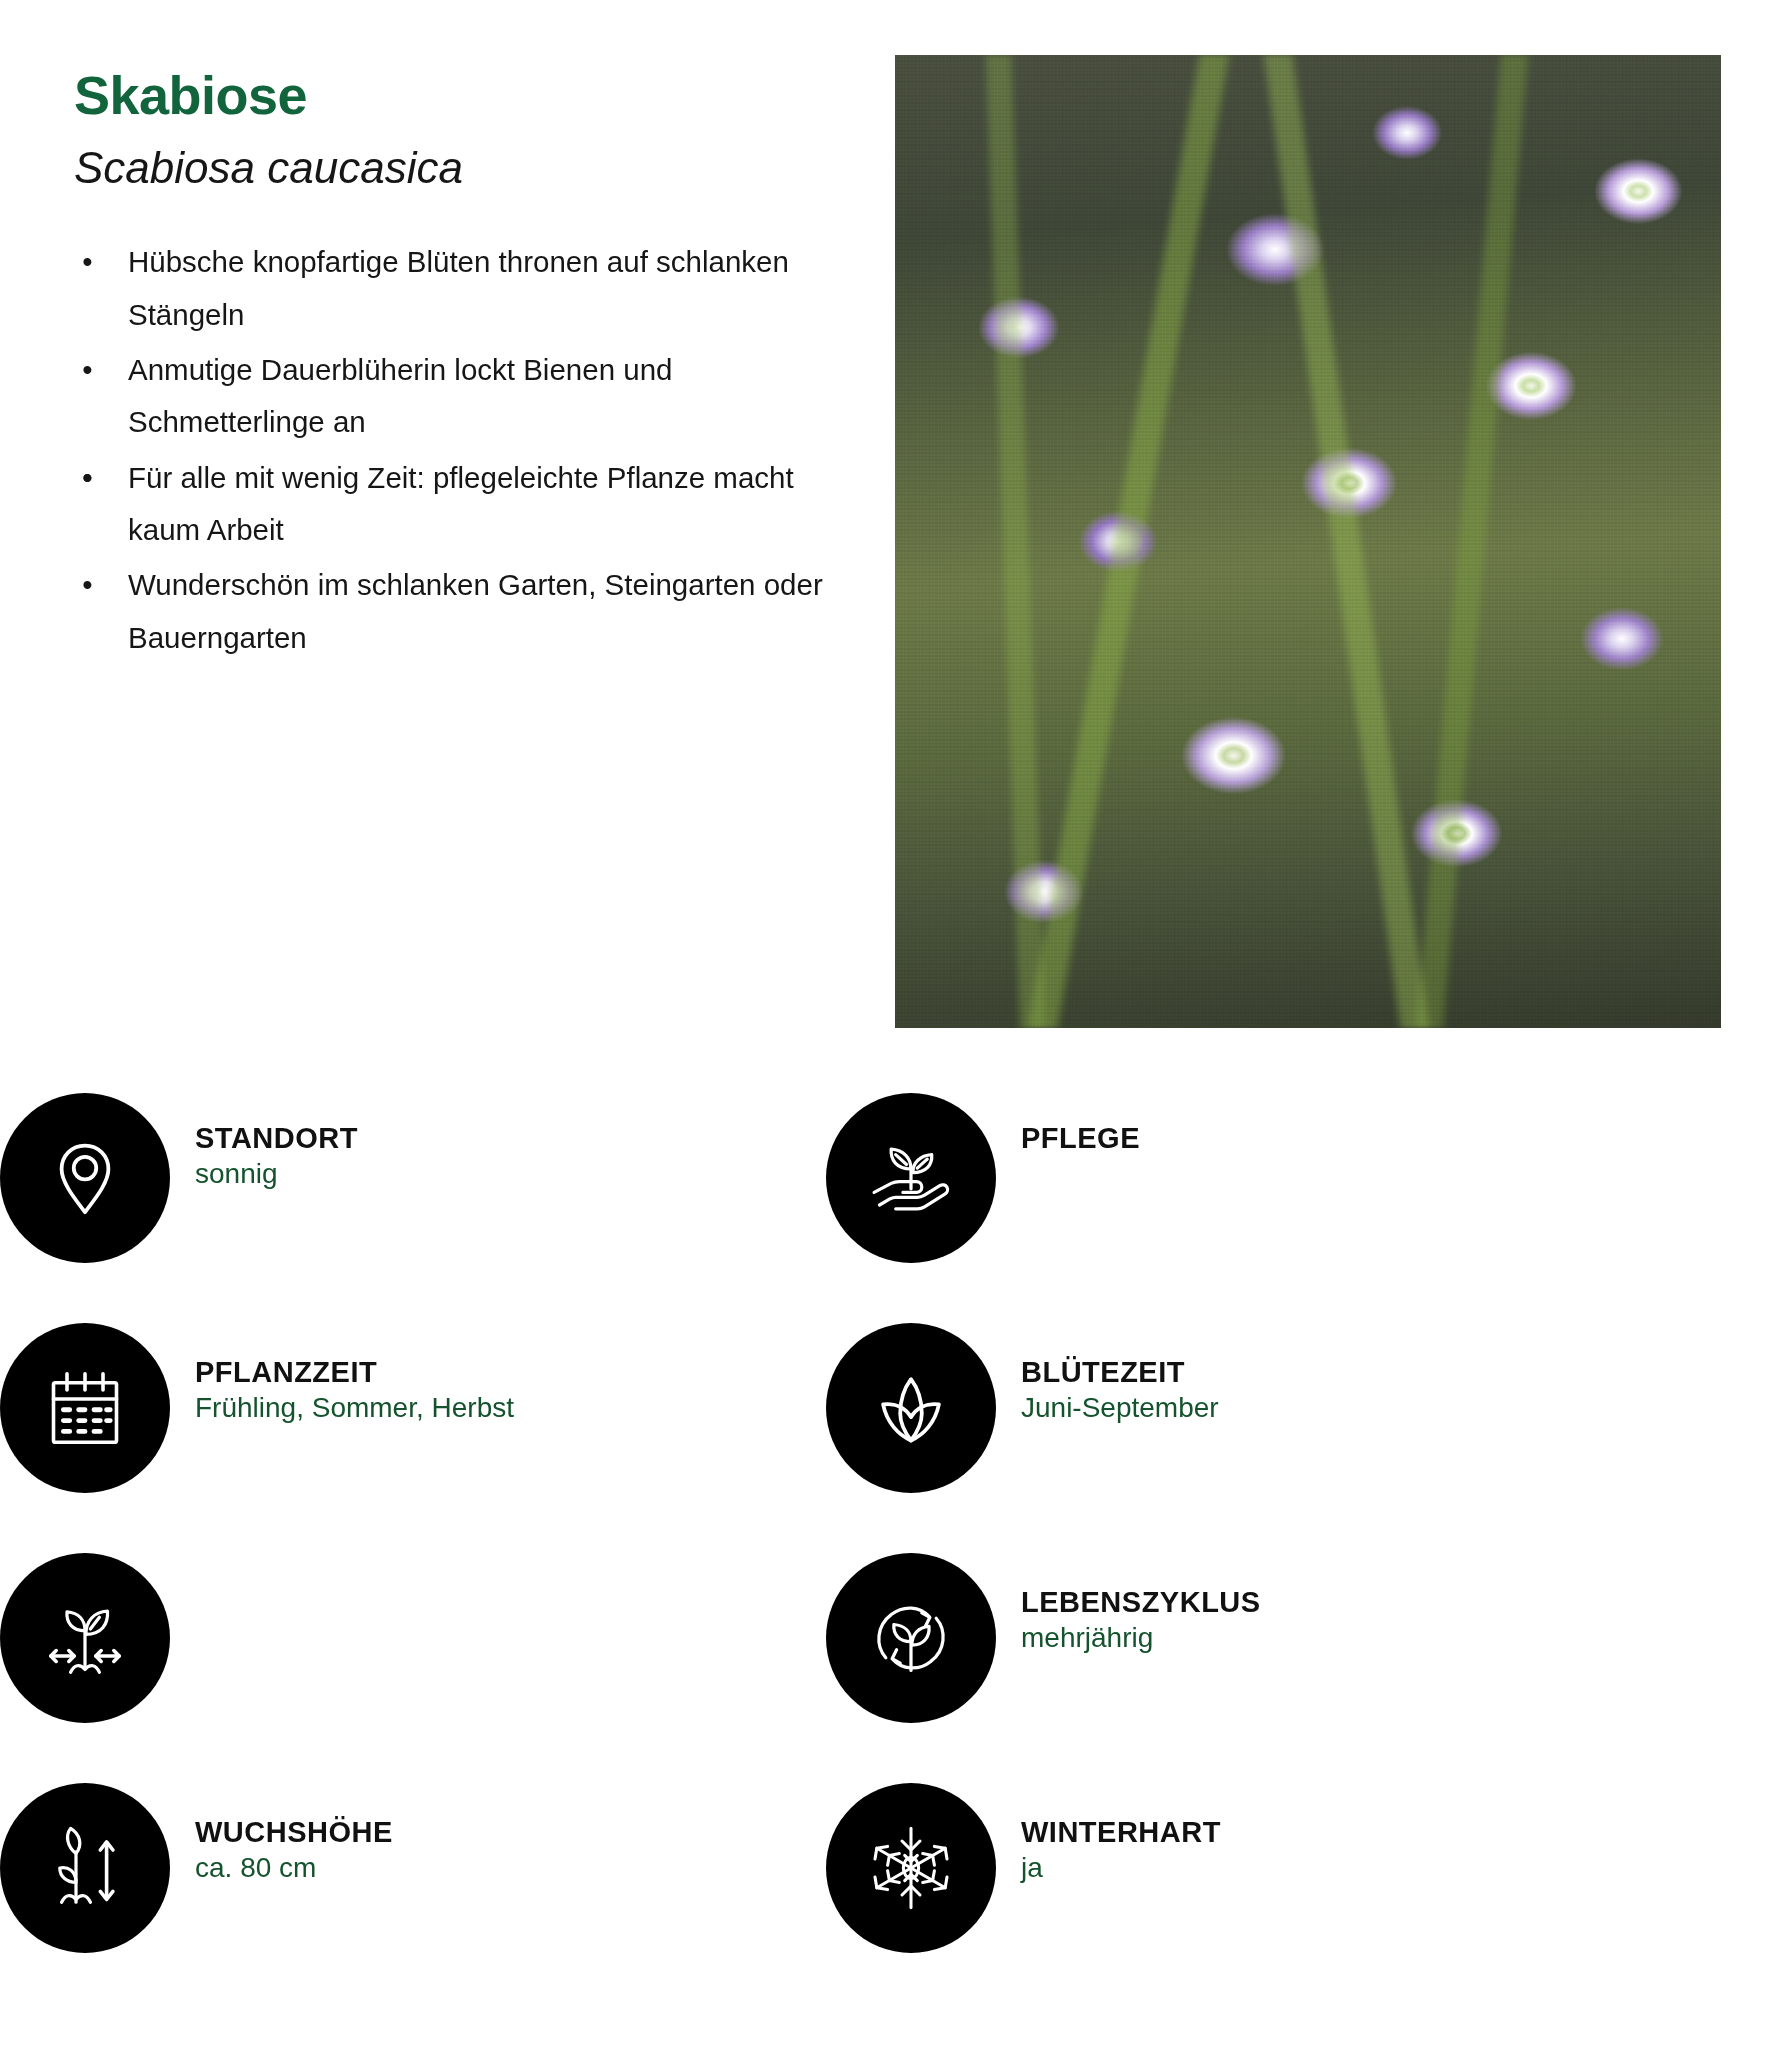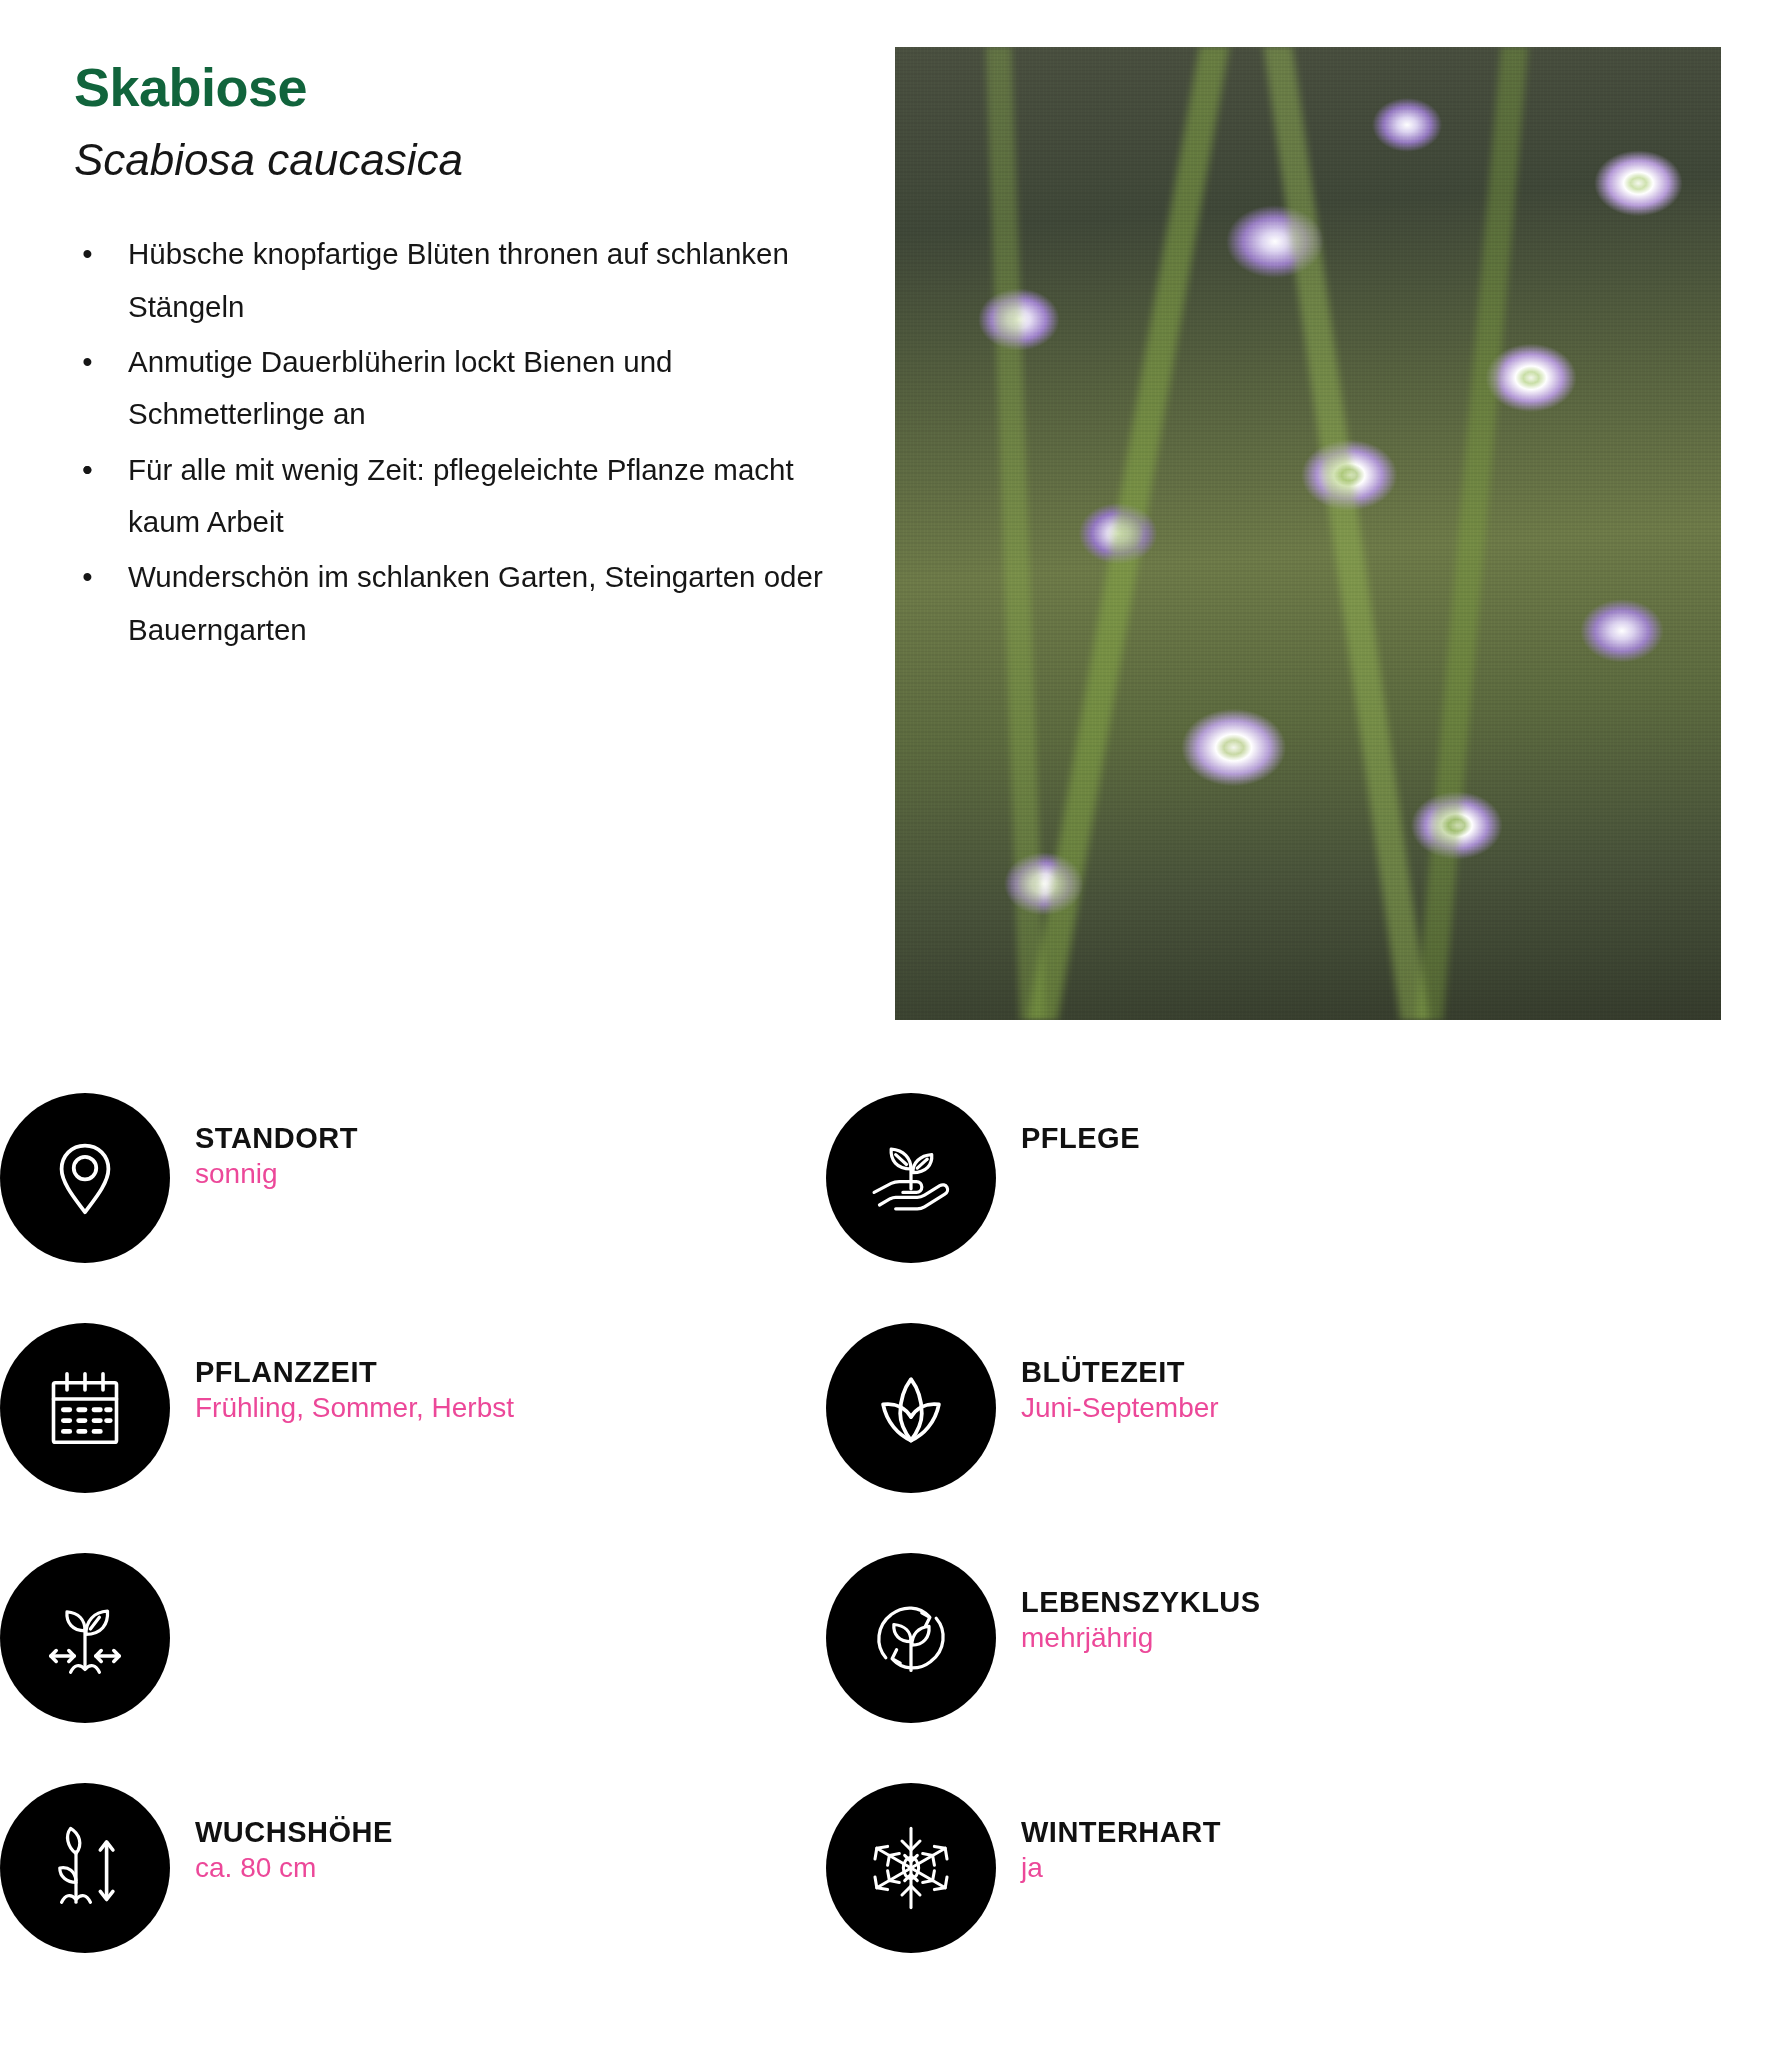--- a/index.html
+++ b/index.html
@@ -14,21 +14,21 @@
   body {
     font-family: "Liberation Sans", "DejaVu Sans", sans-serif;
     color: #1a1a1a;
     position: relative;
     overflow: hidden;
   }
 
   
   .top-section {
     position: absolute;
-    left: 0; top: 8px;
+    left: 0; top: 16px;
     width: 1603px;
     height: 1052px;
   }
 
   .text-col {
     position: absolute;
     left: 74px;
     top: 51px;
     width: 802px;
   }
@@ -169,21 +169,21 @@
     font-weight: 700;
     letter-spacing: 0.5px;
     color: #111111;
     line-height: 1.12;
     white-space: nowrap;
   }
 
   .spec-value {
     font-size: 28px;
     font-weight: 400;
-    color: #ec4899;
+    color: #14532d;
     line-height: 1.24;
     margin-top: 2.8px;
     white-space: pre-line;
   }
 
   
   .icon-grid > .spec-block:nth-child(1) .spec-text,
   .icon-grid > .spec-block:nth-child(2) .spec-text { padding-top: 29px; }
 </style>
 </head>

